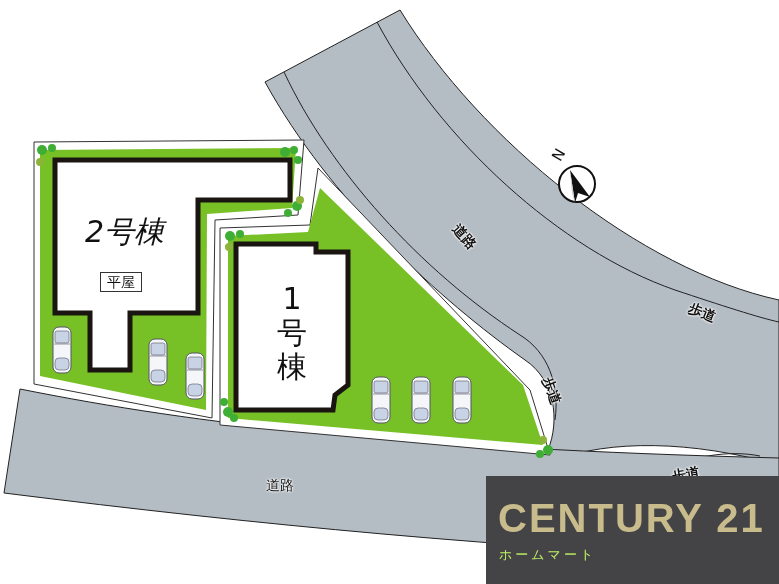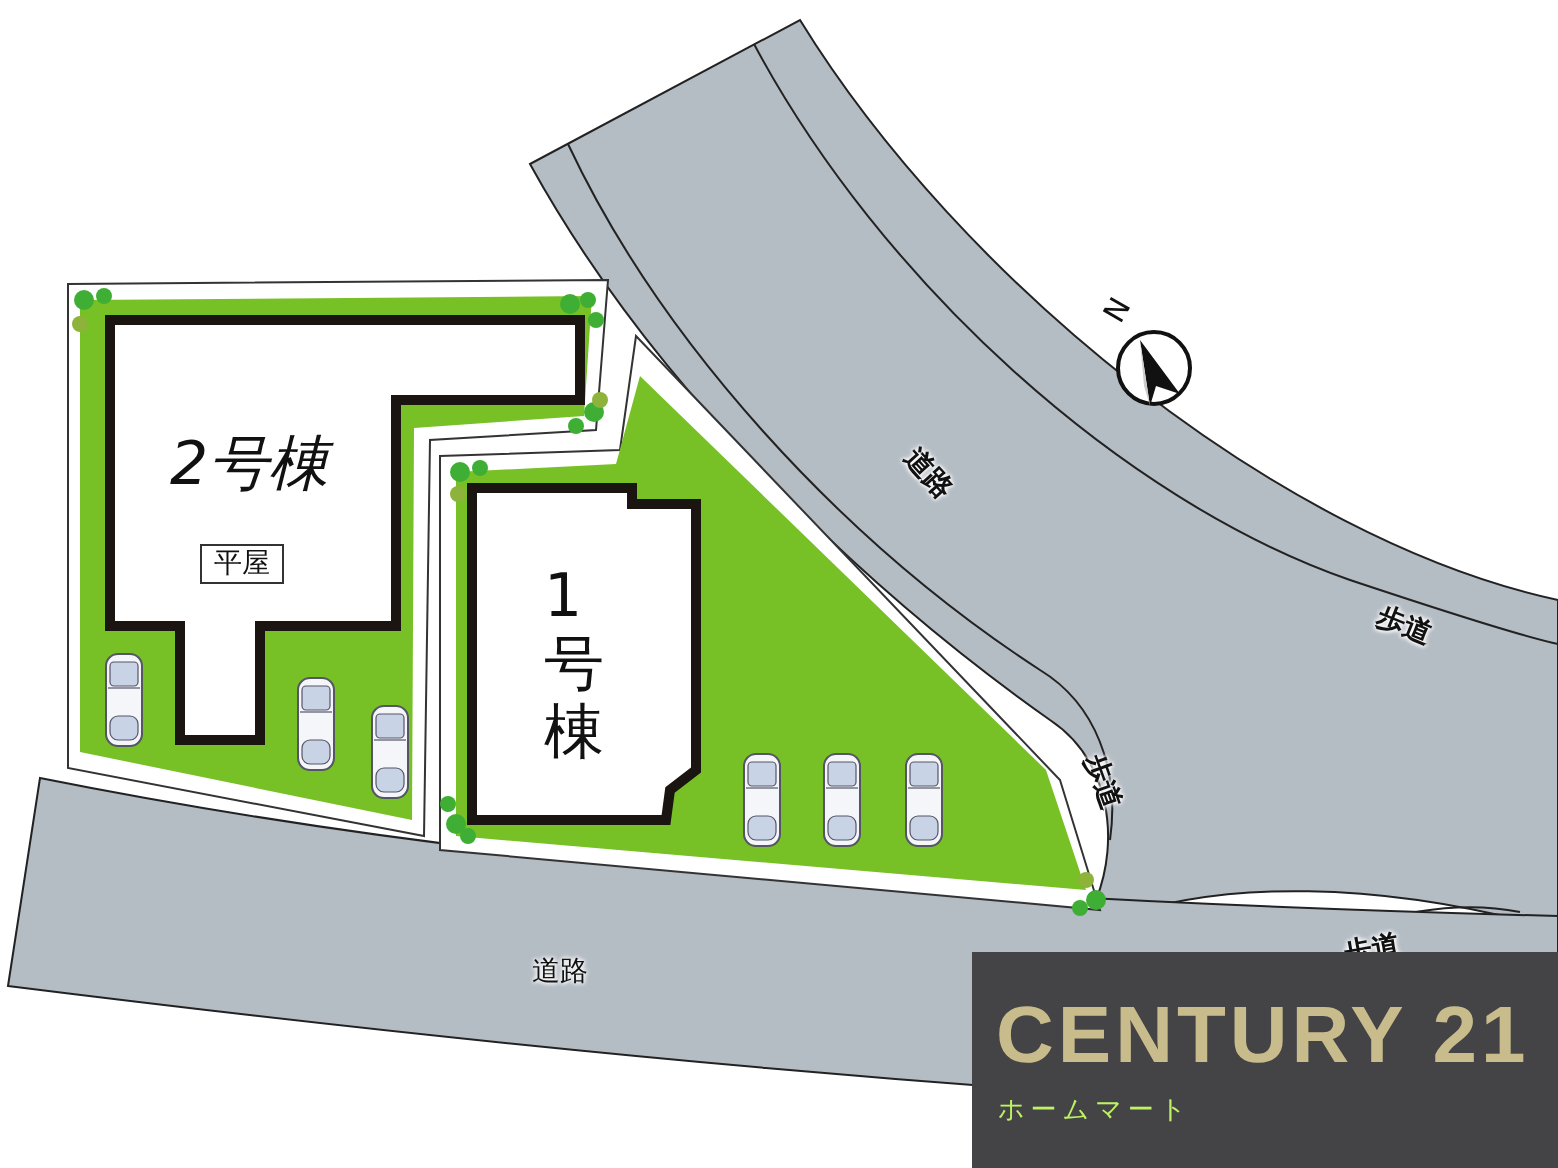--- a/index.html
+++ b/index.html
@@ -1,21 +1,21 @@
 <!DOCTYPE html>
 <html><head>
 <meta charset="utf-8">
 <style>
   html, body { margin: 0; padding: 0; }
   body { width: 779px; height: 584px; position: relative; overflow: hidden; background: #ffffff; font-family: "DejaVu Sans", sans-serif; }
   #map { position: absolute; left: 0; top: 0; width: 779px; height: 584px; }
   .label { position: absolute; color: #111; font-family: "DejaVu Sans", sans-serif; white-space: nowrap; }
   .road-label { font-size: 14px; font-weight: bold; text-shadow: 0 0 2px #fff, 0 0 2px #fff, 0 0 3px #fff; }
   .bldg-label { font-size: 30px; }
-  .bldg1-label { font-size: 30px; line-height: 34px; width: 40px; white-space: normal; word-break: break-all; }
+  .bldg1-label { font-size: 30px; line-height: 34px; text-align: center; width: 40px; white-space: normal; word-break: break-all; }
   .subtag { position: absolute; font-size: 14px; border: 1.5px solid #333; padding: 0 6px; line-height: 18px; background: #fff; color: #111; }
   .logo { position: absolute; left: 486px; top: 476px; width: 303px; height: 108px; background: #444446; }
   .logo-title { position: absolute; left: 12px; top: 20px; font-family: "Liberation Sans", sans-serif; font-weight: bold; font-size: 40px; letter-spacing: 2px; color: #c9bc8c; }
   .logo-sub { position: absolute; left: 13px; top: 70px; font-size: 13px; letter-spacing: 3px; color: #bef264; }
 </style>
 </head>
 <body>
 
 <svg id="map" viewBox="0 0 779 584" xmlns="http://www.w3.org/2000/svg">
   <defs>

